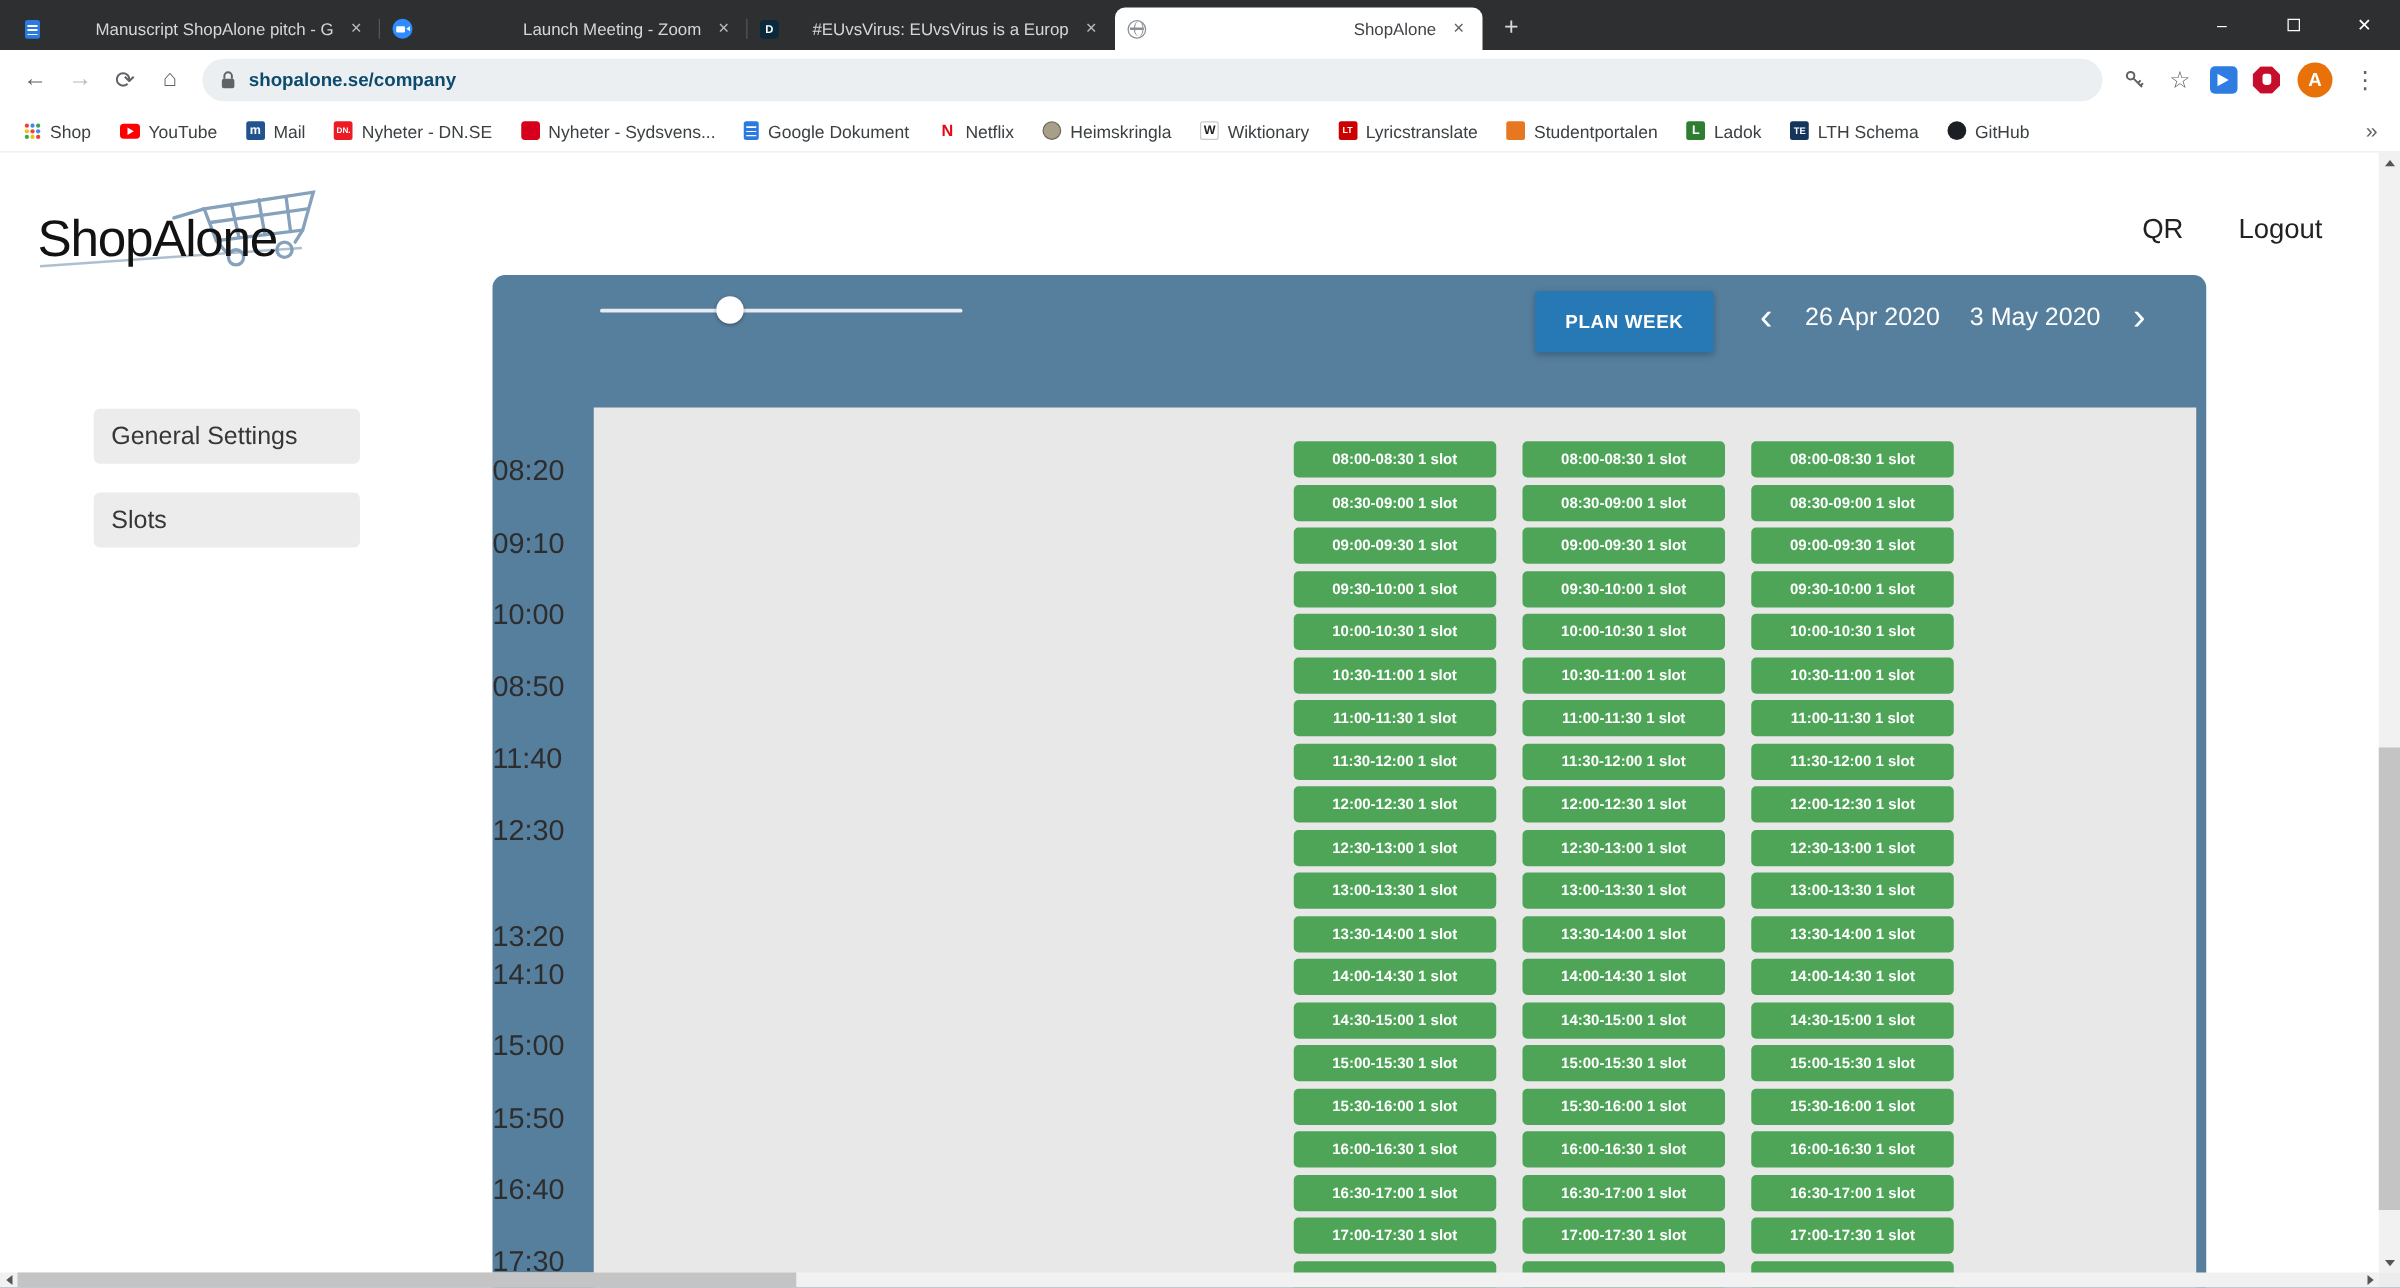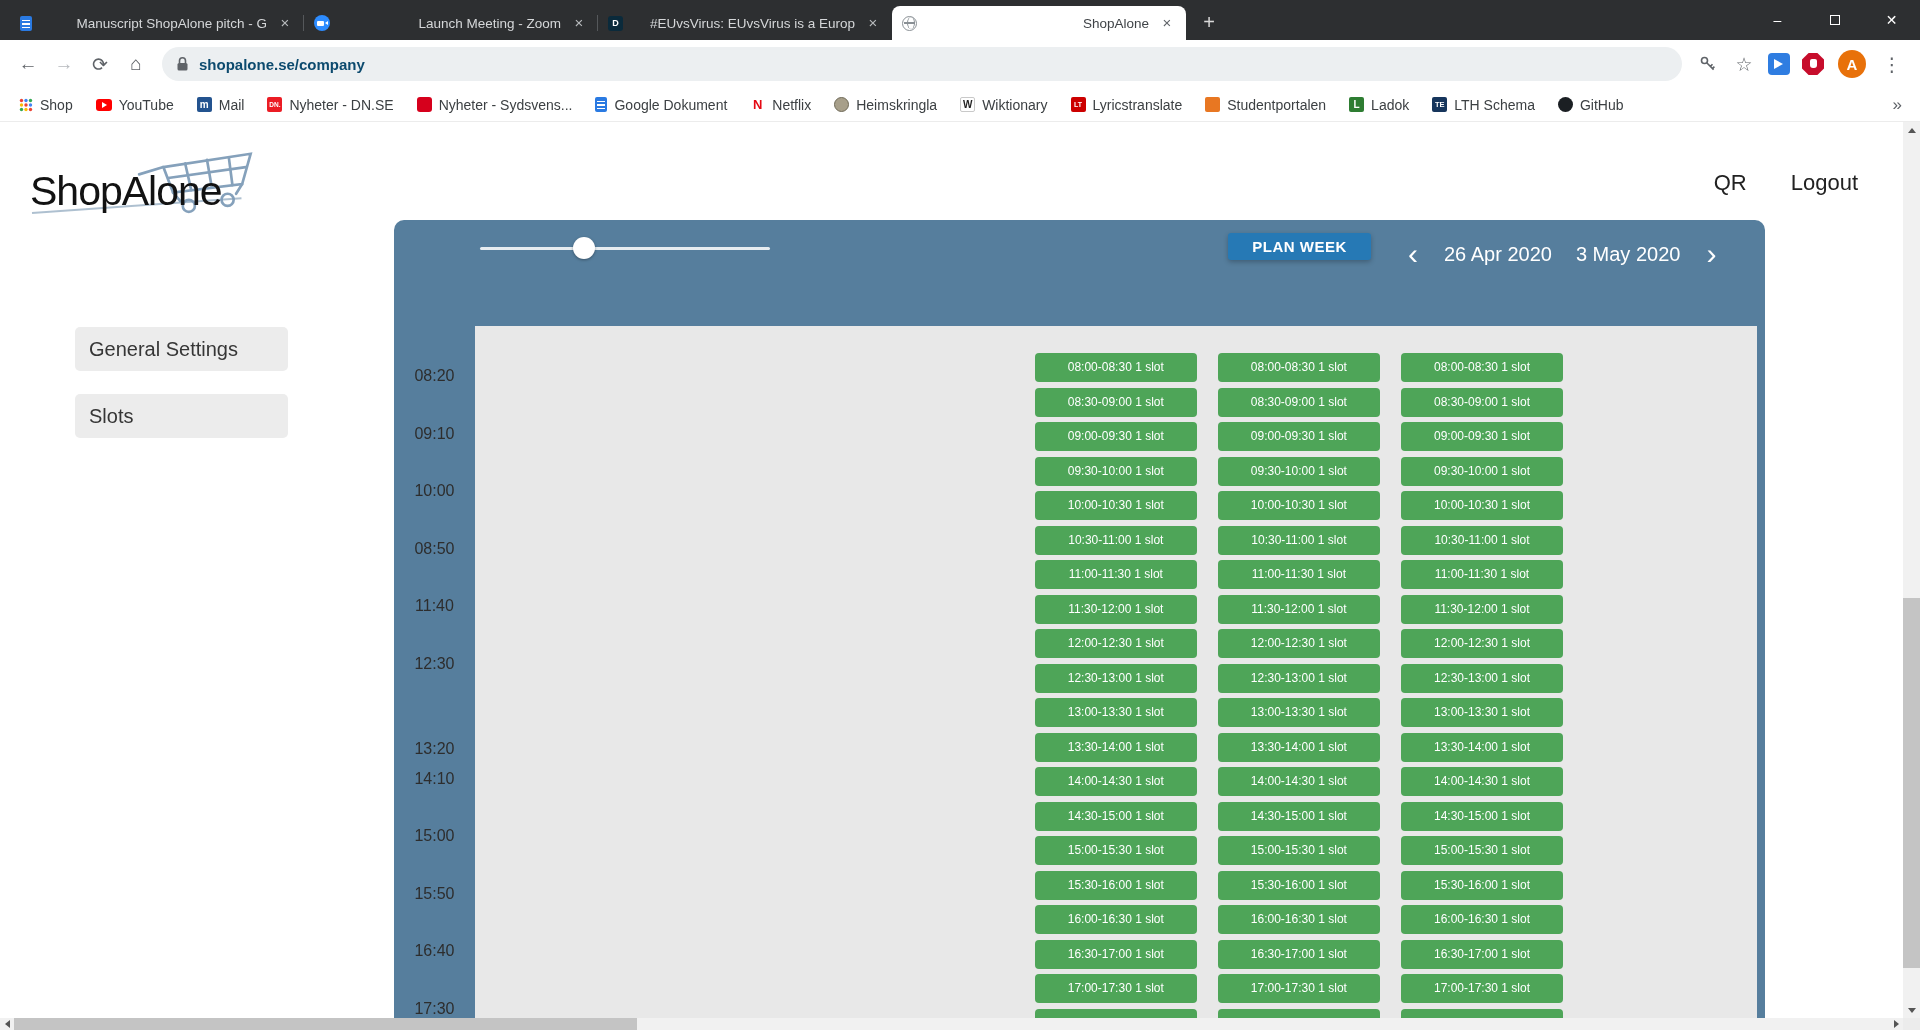--- a/index.html
+++ b/index.html
@@ -95,36 +95,36 @@
               font-size:20px; color:#363636; line-height:44px; padding-left:14px; }
   .sb1 { top:327px; } .sb2 { top:394px; }
 
   
   .panel { position:absolute; left:394px; top:220px; width:1371px; height:810px;
            background:#567e9d; border-radius:10px 10px 0 0; z-index:2; }
   .slider-track { position:absolute; left:86px; top:27px; width:290px; height:3px;
                   background:rgba(255,255,255,.85); border-radius:2px; }
   .slider-thumb { position:absolute; left:179px; top:17px; width:22px; height:22px; background:#fff;
                   border-radius:50%; box-shadow:0 1px 3px rgba(0,0,0,.35); }
-  .plan-week { position:absolute; left:834px; top:13px; width:143px; height:27px; background:#2679b5;
+  .plan-week { position:absolute; left:834px; top:13px; width:143px; height:49px; background:#2679b5;
                color:#fff; font-size:15px; font-weight:bold; letter-spacing:.5px; border:none;
                border-radius:3px; box-shadow:0 2px 5px rgba(0,0,0,.25);
                font-family:"Liberation Sans","DejaVu Sans",sans-serif; }
   .date-nav { position:absolute; left:1012px; top:14px; height:40px; display:flex; align-items:center;
               gap:24px; color:#fff; font-size:20px; }
   .chev { font-size:30px; line-height:38px; padding:0 2px; }
   .day-row { position:absolute; left:81px; right:8px; top:72px; height:30px; display:flex;
              color:#fff; font-size:18.5px; }
   .day-row > div { flex:1; text-align:center; line-height:30px; }
   .time-axis { position:absolute; left:0; top:0; width:81px; height:100%; }
-  .time-label { position:absolute; left:0; width:81px; height:22px; line-height:22px; text-align:center;
-                font-size:16px; color:#2d2d2d; }
+  .time-label { position:absolute; left:0; width:81px; height:22px; line-height:22px; 
+                font-size:23px; color:#2d2d2d; }
   .grid { position:absolute; left:81px; right:8px; top:106px; bottom:0; background:#e8e8e8; overflow:hidden; }
   .slot-pill { position:absolute; width:162px; height:29px; line-height:29px; background:#4ea558;
-               border-radius:4px; color:#fff; font-size:12px; font-weight:normal; text-align:center; }
+               border-radius:4px; color:#fff; font-size:12px; font-weight:bold; text-align:center; }
 
   
   .v-scroll { position:absolute; top:122px; right:0; width:17px; height:896px; background:#f1f1f1; z-index:30; }
   .v-thumb { position:absolute; left:0; width:17px; top:476px; height:370px; background:#c4c4c4; }
   .sb-arrow { position:absolute; display:flex; align-items:center; justify-content:center; }
   .v-scroll .sb-arrow { width:17px; height:16px; left:0; }
   .sb-up { top:0; } .sb-down { bottom:0; }
   .h-scroll { position:absolute; left:0; bottom:0; width:1903px; height:12px; background:#f1f1f1; z-index:30; }
   .h-scroll .sb-arrow { width:14px; height:12px; top:0; }
   .sb-left { left:0; } .sb-right { right:0; }

